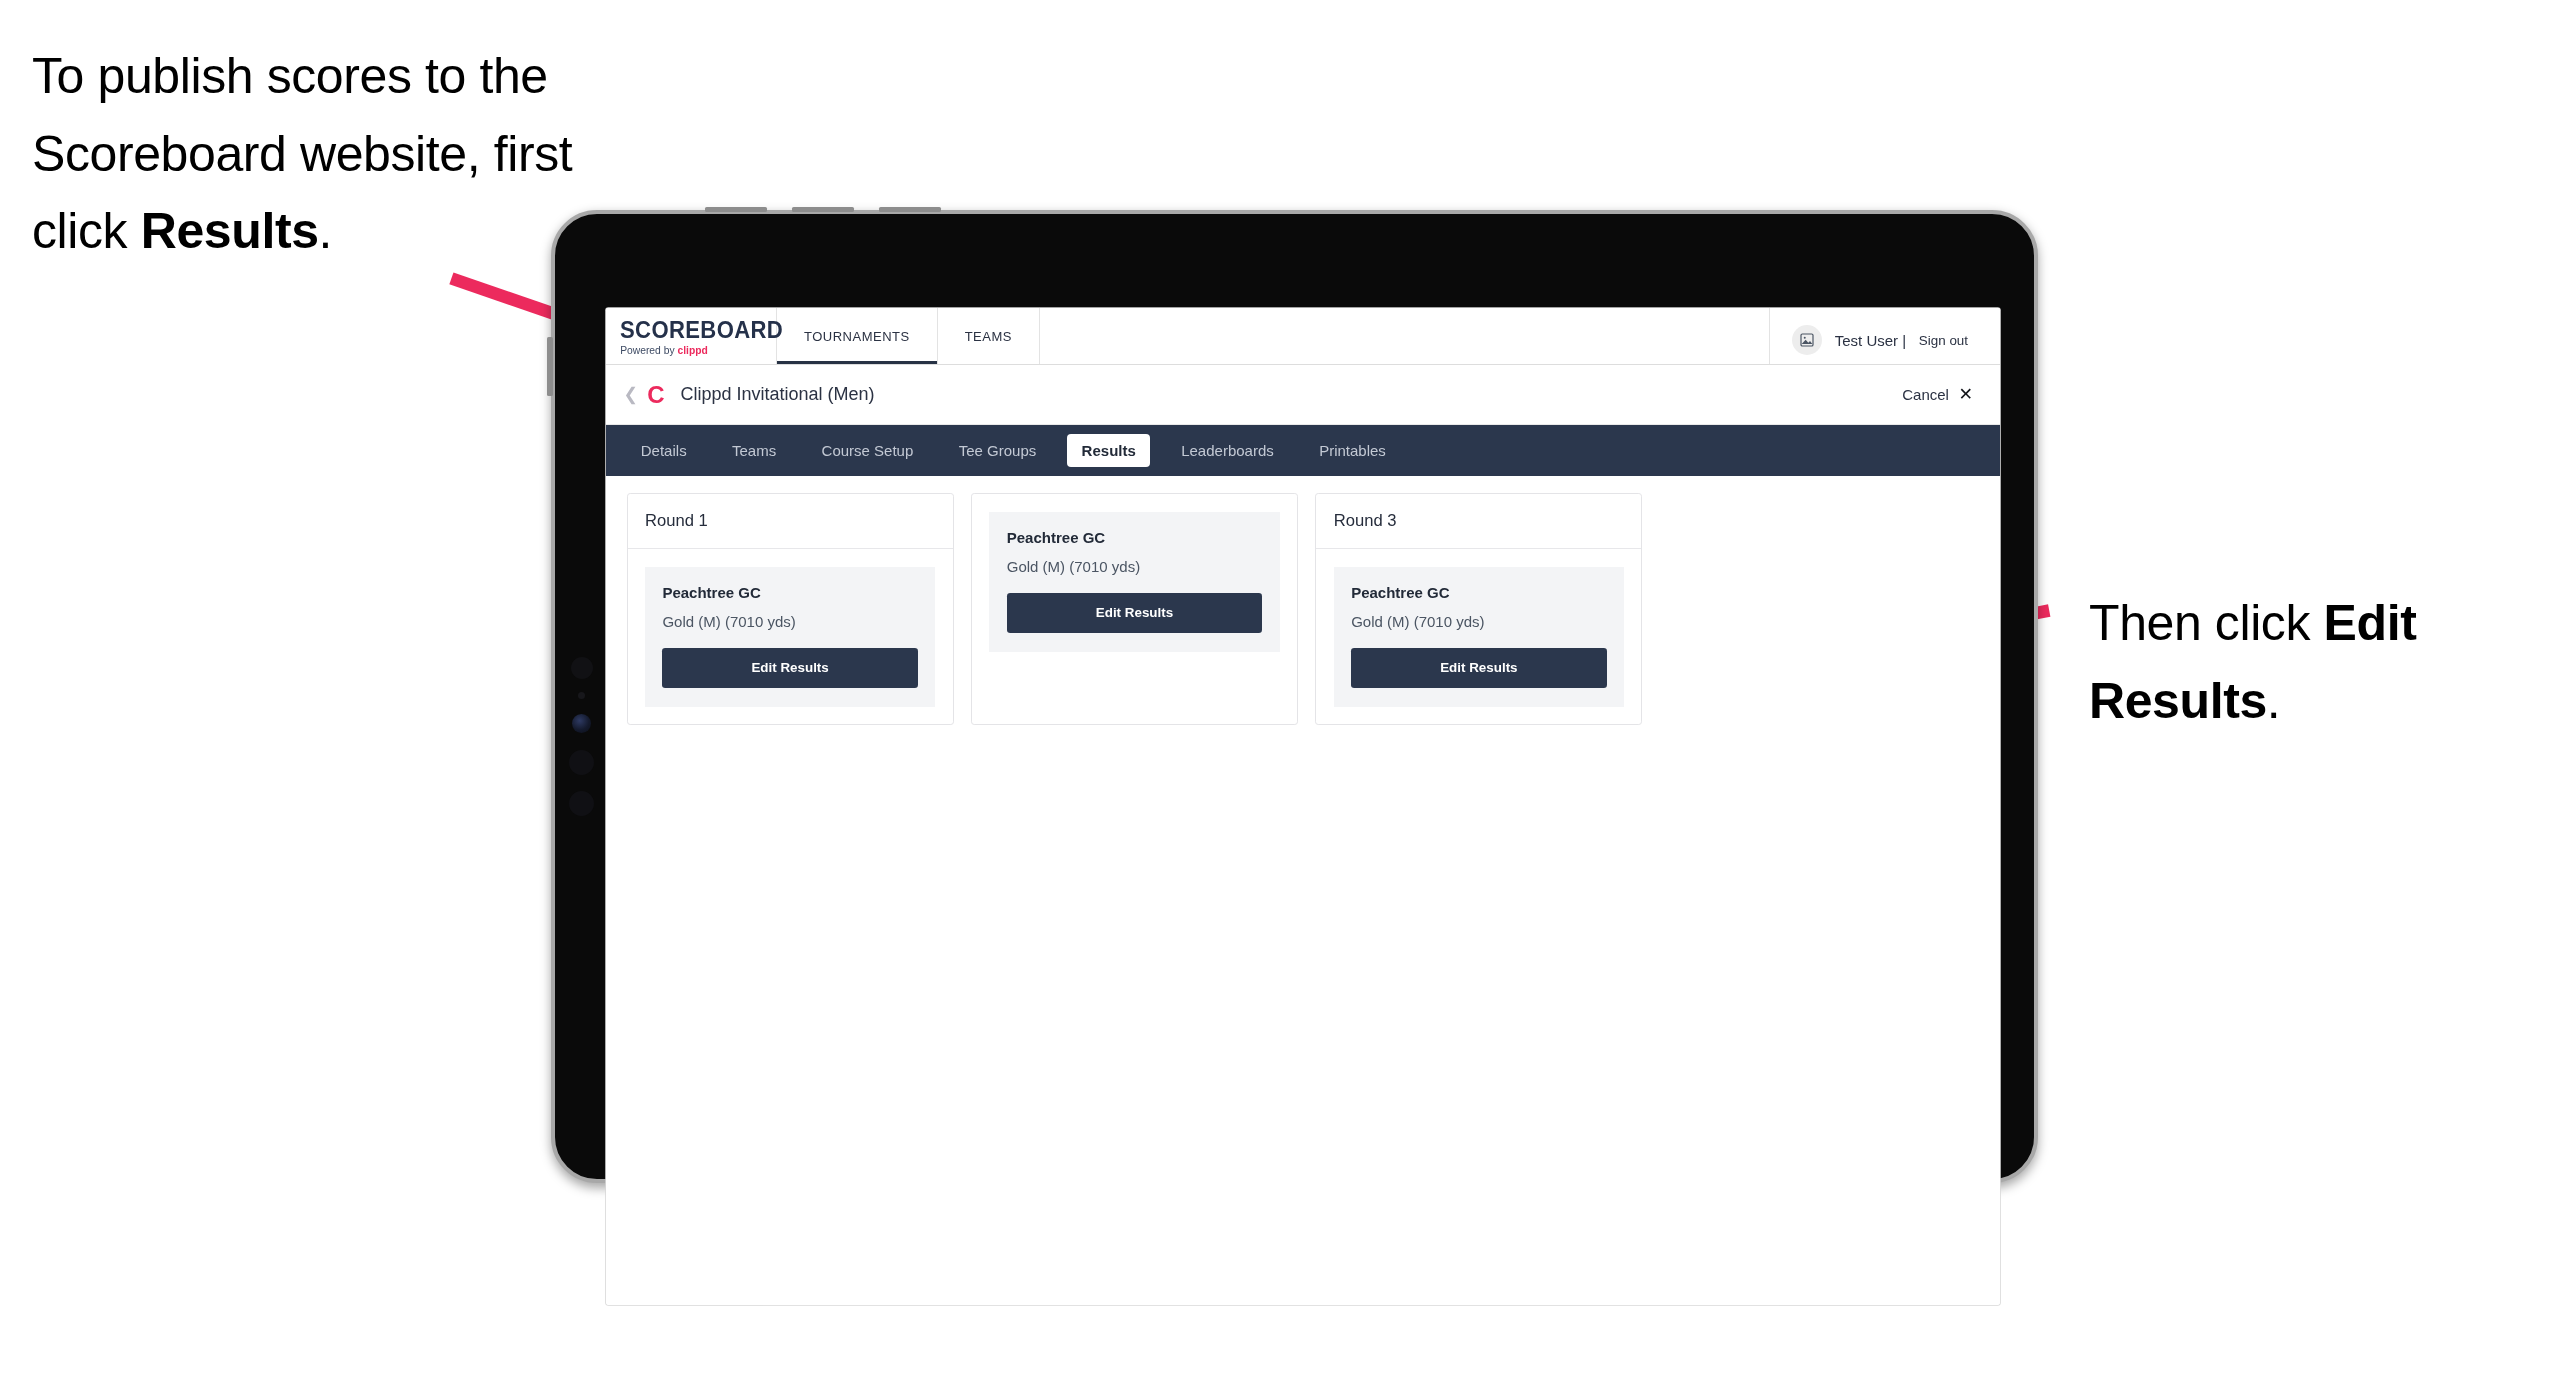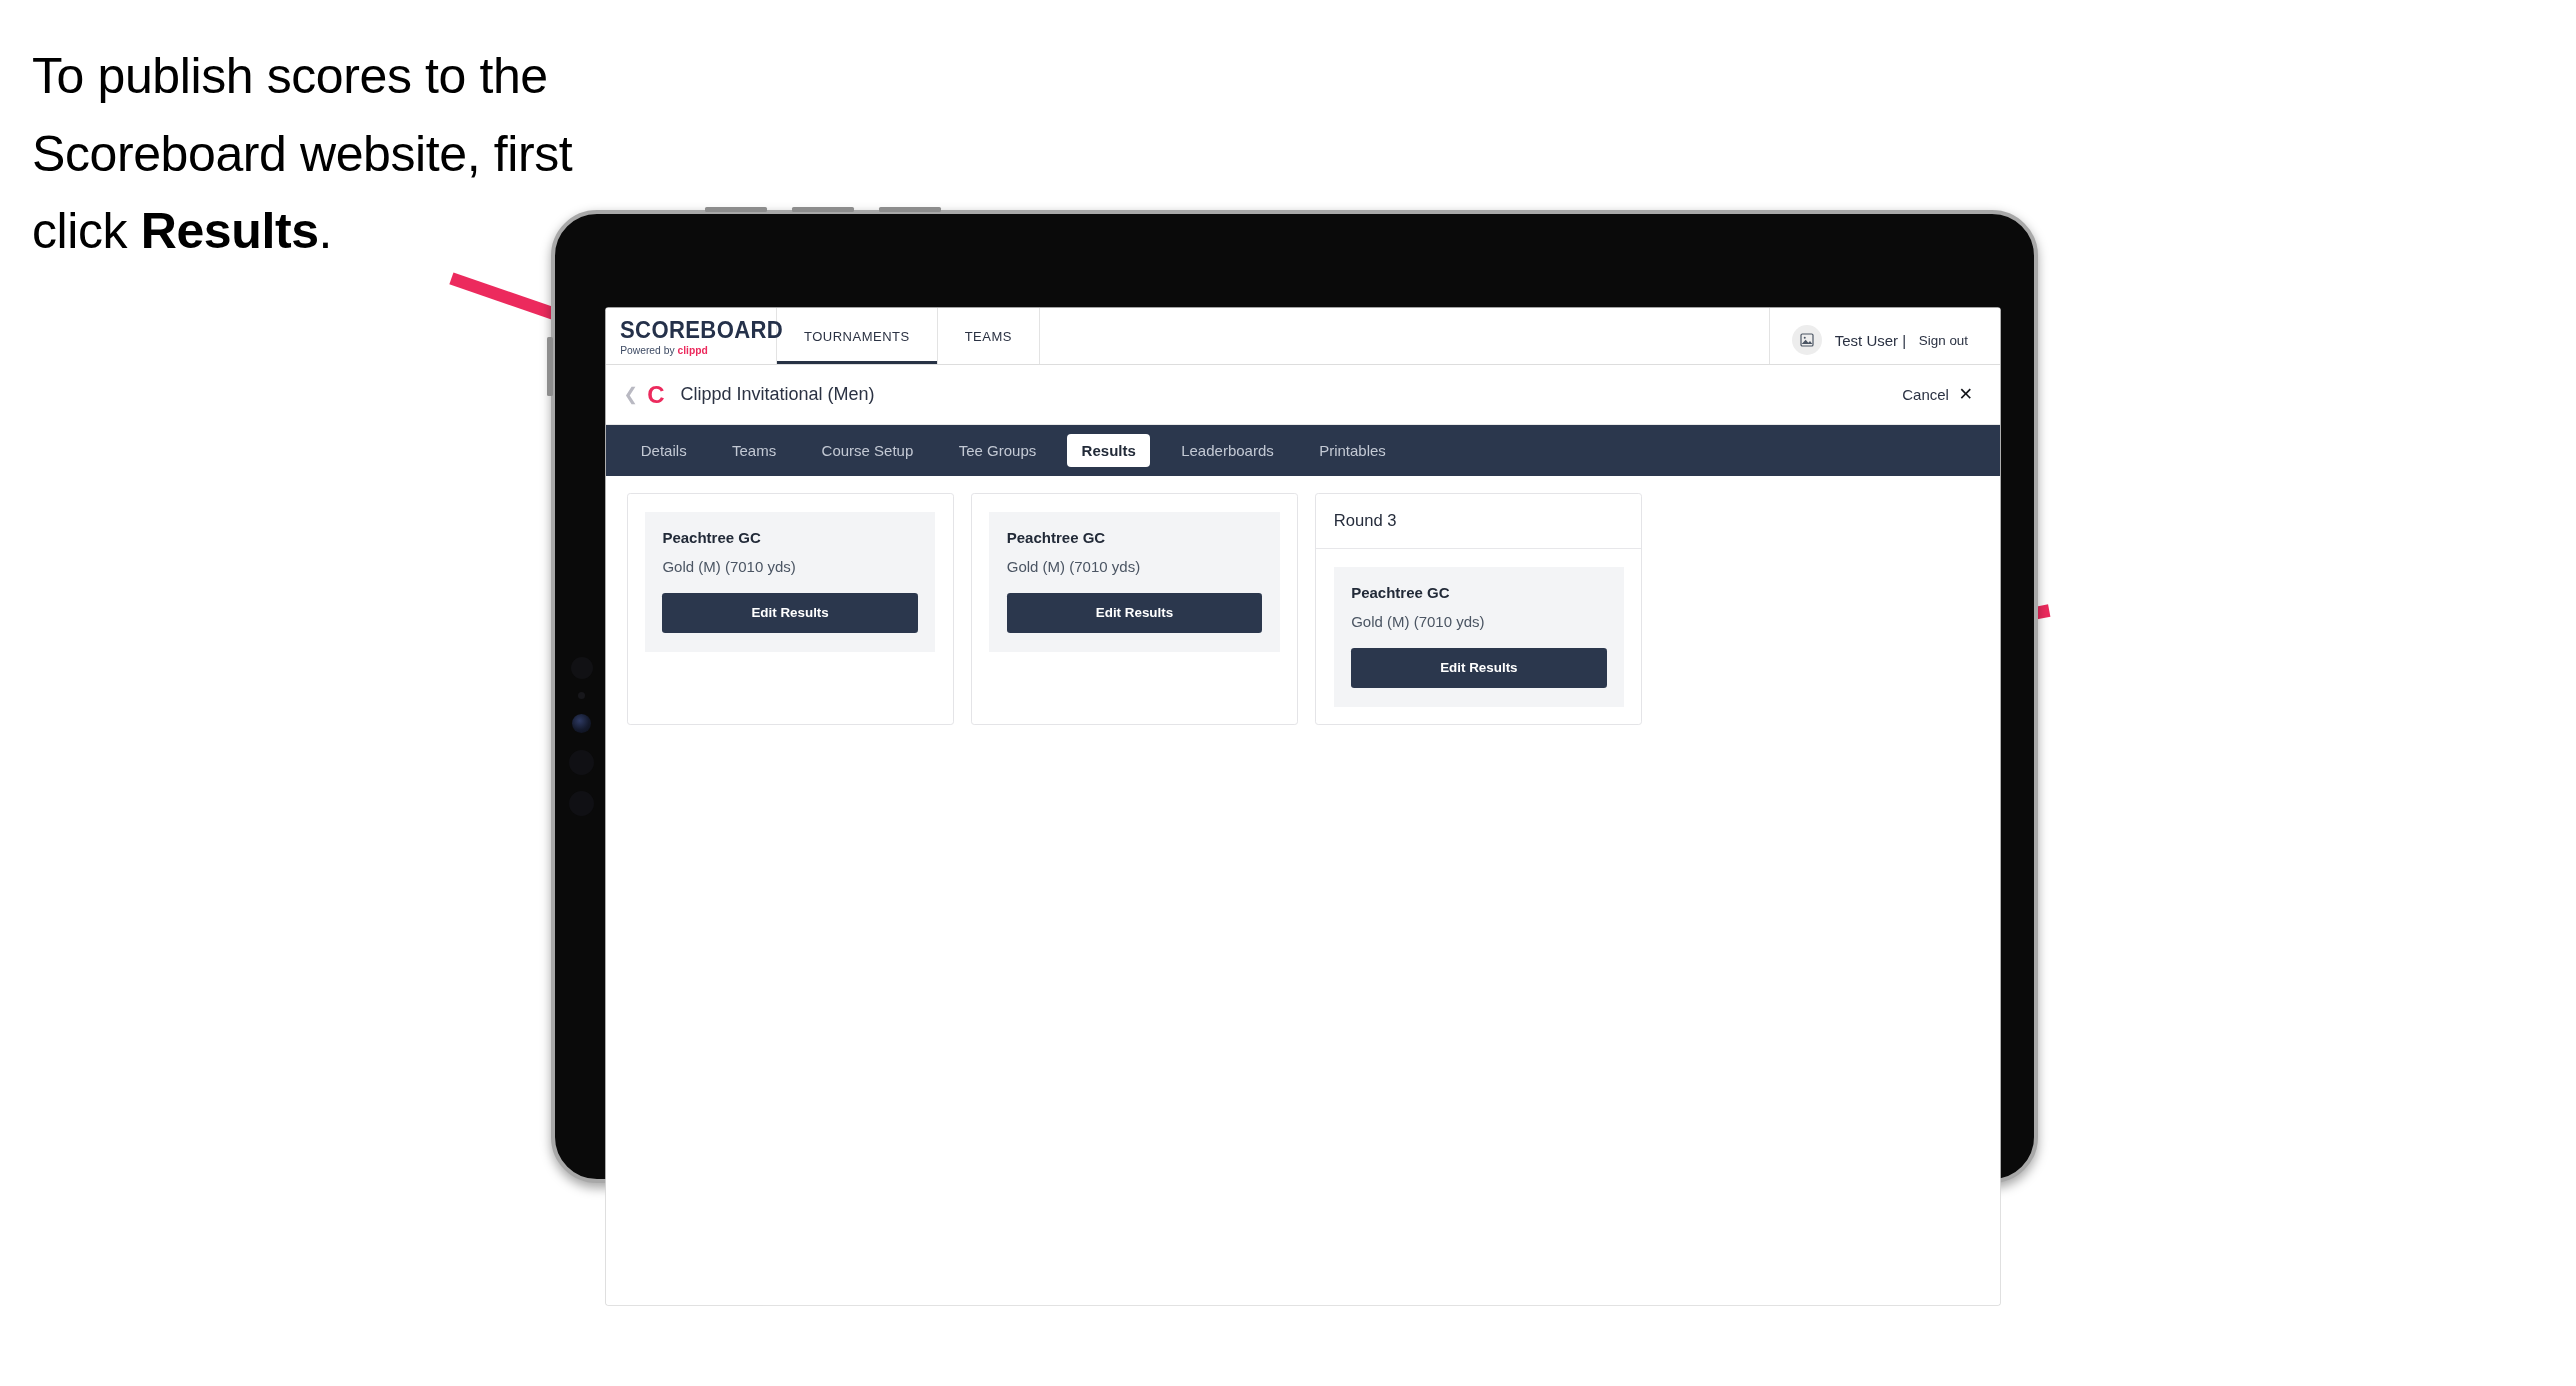--- a/index.html
+++ b/index.html
@@ -292,20 +292,23 @@
 </style>
 </head>
 <body>
 
 <div id="stage">
 
   <div id="annotation-left" class="annotation">
     <span>To publish scores to the Scoreboard website, first click </span><b>Results</b><span>.</span>
   </div>
 
+  <div id="annotation-right" class="annotation">
+    <span>Then click </span><b>Edit Results</b><span>.</span>
+  </div>
 
   <svg class="arrow-svg" style="left:443px; top:261px;" width="554" height="237" viewBox="0 0 700 300">
     <defs>
       <marker id="arrowhead-left" markerWidth="5" markerHeight="5" refX="2.2" refY="2.5" orient="auto">
         <path d="M0,0 L5,2.5 L0,5 Z" fill="#ec2a5d"></path>
       </marker>
     </defs>
     <line x1="10" y1="22" x2="636" y2="238" stroke="#ec2a5d" stroke-width="16" marker-end="url(#arrowhead-left)"></line>
   </svg>
 
@@ -378,20 +381,23 @@
         <div class="tab"><span>Tee Groups</span></div>
         <div class="tab active"><span>Results</span></div>
         <div class="tab"><span>Leaderboards</span></div>
         <div class="tab"><span>Printables</span></div>
       </div>
 
       <div id="content">
         <div id="cards">
 
           <div class="round-card">
+            <div class="round-card-header">
+              <span class="round-title">Round 1</span>
+            </div>
             <div class="round-card-body">
               <div class="course-panel">
                 <div class="course-name">Peachtree GC</div>
                 <div class="course-tee">Gold (M) (7010 yds)</div>
                 <button class="edit-results-btn">Edit Results</button>
               </div>
             </div>
           </div>
 
           <div class="round-card">

